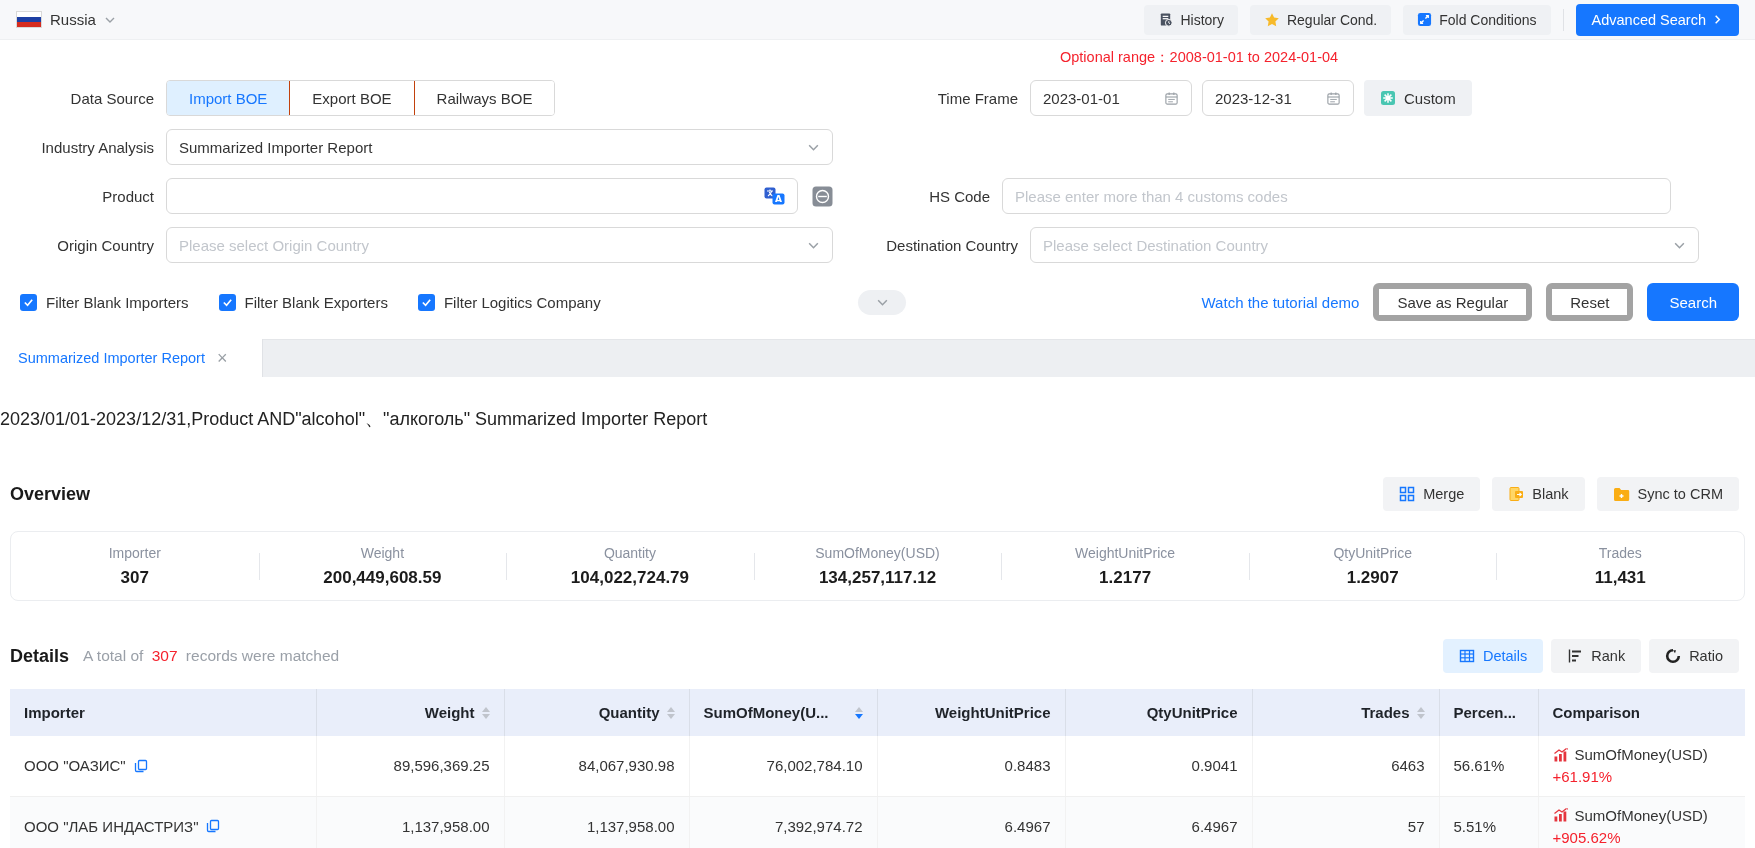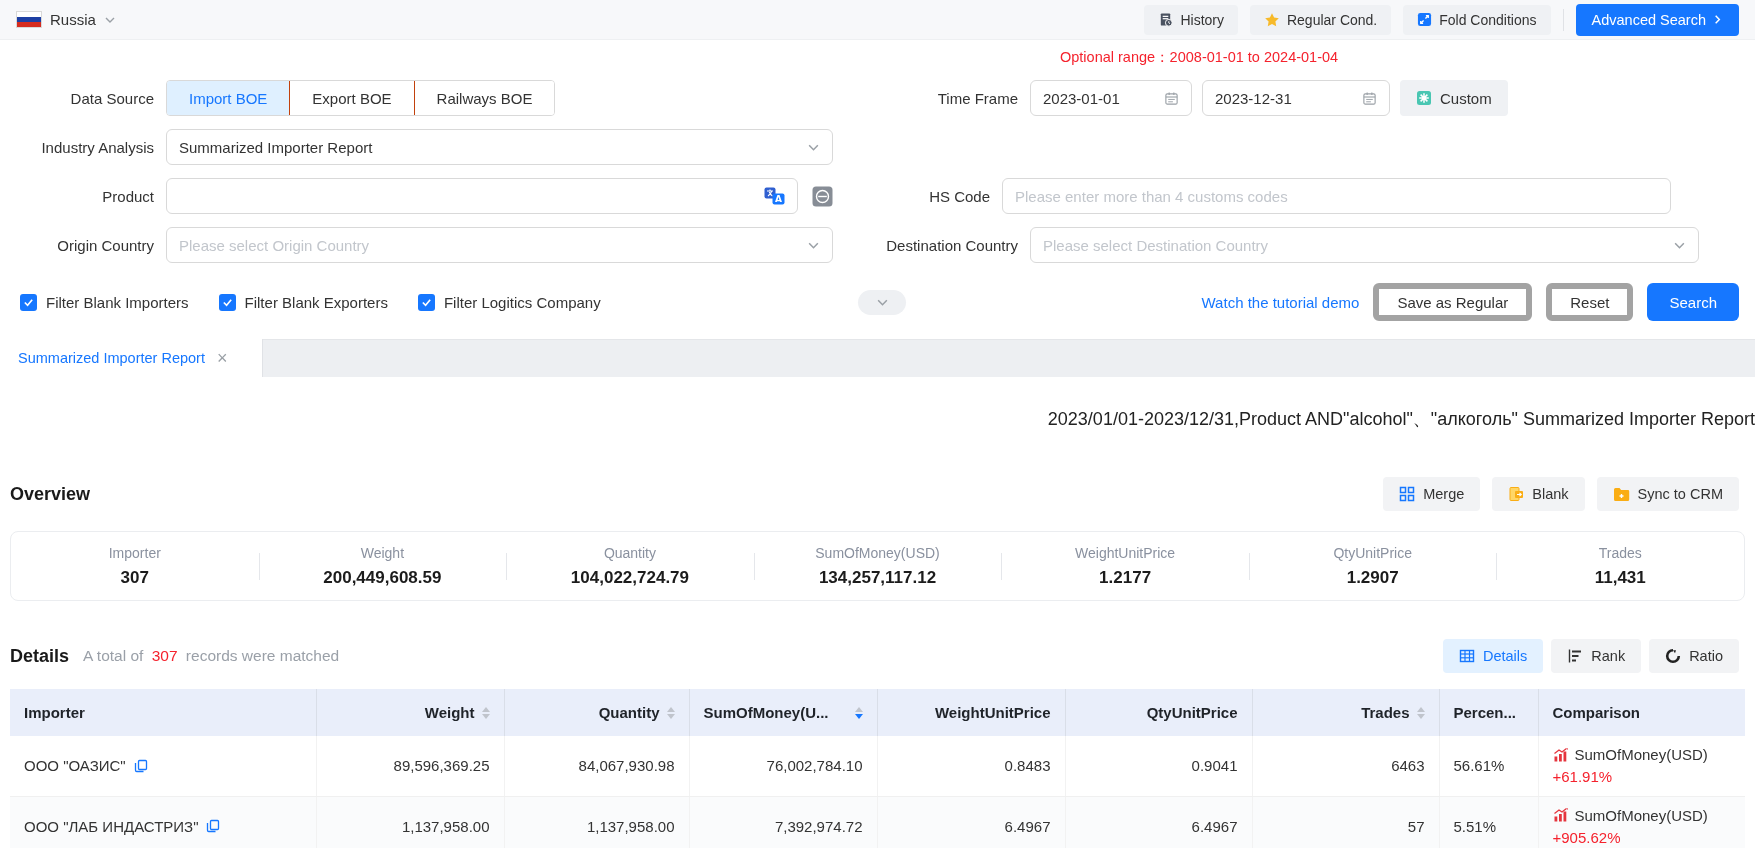--- a/index.html
+++ b/index.html
@@ -63,21 +63,21 @@
 
   
   .tabbar { margin-top:18px; background:#edeff2; height:38px; display:flex; align-items:flex-end;
             border-top:1px solid #e4e6e9; }
   .tab { height:38px; background:#fff; display:flex; align-items:center; gap:12px; padding:0 18px;
          width:263px; border-right:1px solid #e0e2e6; cursor:pointer; }
   .tab .t-label { color:#1677ff; font-size:14.5px; white-space:nowrap; }
   .tab .t-close { color:#9aa0a6; font-size:18px; line-height:1; cursor:pointer; }
 
   
-  .report-title { text-align:right; font-size:18px; color:#222; margin-top:30px; }
+  .report-title { text-align:left; font-size:18px; color:#222; margin-top:30px; }
   .overview-row { display:flex; align-items:center; margin:46px 16px 0 10px; }
   .sec-title { font-size:18px; font-weight:bold; color:#1a1a1a; }
   .ov-actions { margin-left:auto; display:flex; gap:12px; }
   .soft-btn { height:34px; background:#f2f3f5; border-radius:4px; display:flex; align-items:center;
               gap:8px; padding:0 16px; font-size:14.5px; color:#333; cursor:pointer; }
 
   .stats-card { margin:20px 10px 0 10px; border:1px solid #ebedf0; border-radius:8px;
                 display:flex; height:70px; align-items:center; }
   .stat { flex:1; text-align:center; position:relative; }
   .stat + .stat::before { content:""; position:absolute; left:0; top:8px; bottom:8px; width:1px; background:#e5e7eb; }
@@ -185,21 +185,21 @@
             <svg width="15" height="15" viewBox="0 0 16 16">
                 <rect x="2" y="3" width="12" height="11" rx="1.5" fill="none" stroke="#9aa0a6" stroke-width="1.2"></rect>
                 <line x1="2" y1="6.4" x2="14" y2="6.4" stroke="#9aa0a6" stroke-width="1.2"></line>
                 <line x1="5.5" y1="1.6" x2="5.5" y2="4.2" stroke="#9aa0a6" stroke-width="1.2"></line>
                 <line x1="10.5" y1="1.6" x2="10.5" y2="4.2" stroke="#9aa0a6" stroke-width="1.2"></line>
                 <line x1="4.5" y1="9" x2="11.5" y2="9" stroke="#9aa0a6" stroke-width="1"></line>
                 <line x1="4.5" y1="11.5" x2="9.5" y2="11.5" stroke="#9aa0a6" stroke-width="1"></line>
               </svg>
           </span>
         </div>
-        <div class="inp date-box" style="width:188px">
+        <div class="inp date-box" style="width:152px">
           <span>2023-12-31</span>
           <span style="margin-left:auto">
             <svg width="15" height="15" viewBox="0 0 16 16">
                 <rect x="2" y="3" width="12" height="11" rx="1.5" fill="none" stroke="#9aa0a6" stroke-width="1.2"></rect>
                 <line x1="2" y1="6.4" x2="14" y2="6.4" stroke="#9aa0a6" stroke-width="1.2"></line>
                 <line x1="5.5" y1="1.6" x2="5.5" y2="4.2" stroke="#9aa0a6" stroke-width="1.2"></line>
                 <line x1="10.5" y1="1.6" x2="10.5" y2="4.2" stroke="#9aa0a6" stroke-width="1.2"></line>
                 <line x1="4.5" y1="9" x2="11.5" y2="9" stroke="#9aa0a6" stroke-width="1"></line>
                 <line x1="4.5" y1="11.5" x2="9.5" y2="11.5" stroke="#9aa0a6" stroke-width="1"></line>
               </svg>

